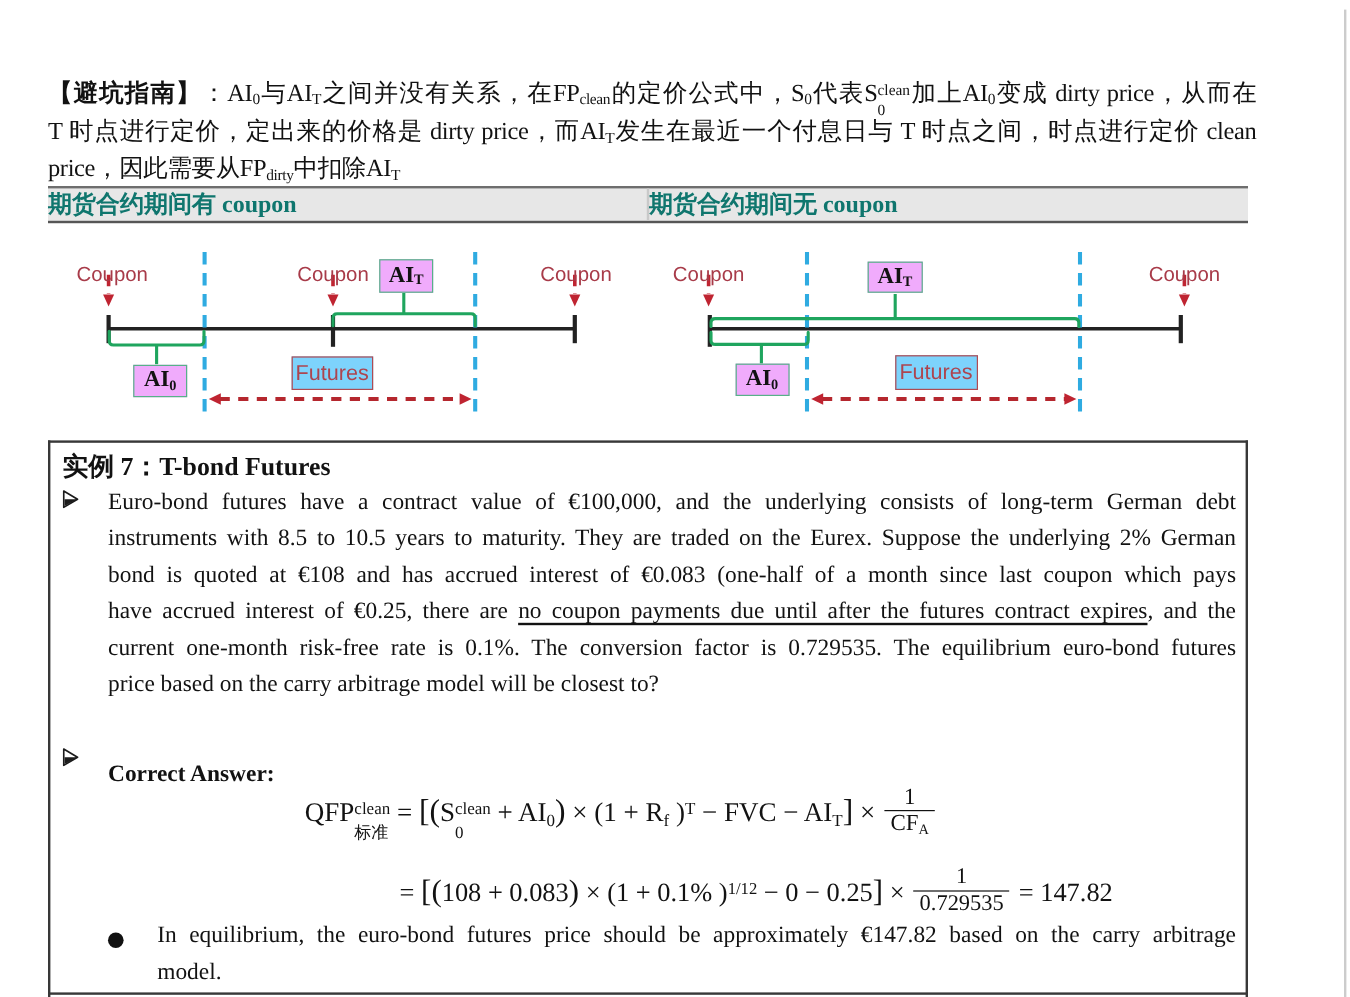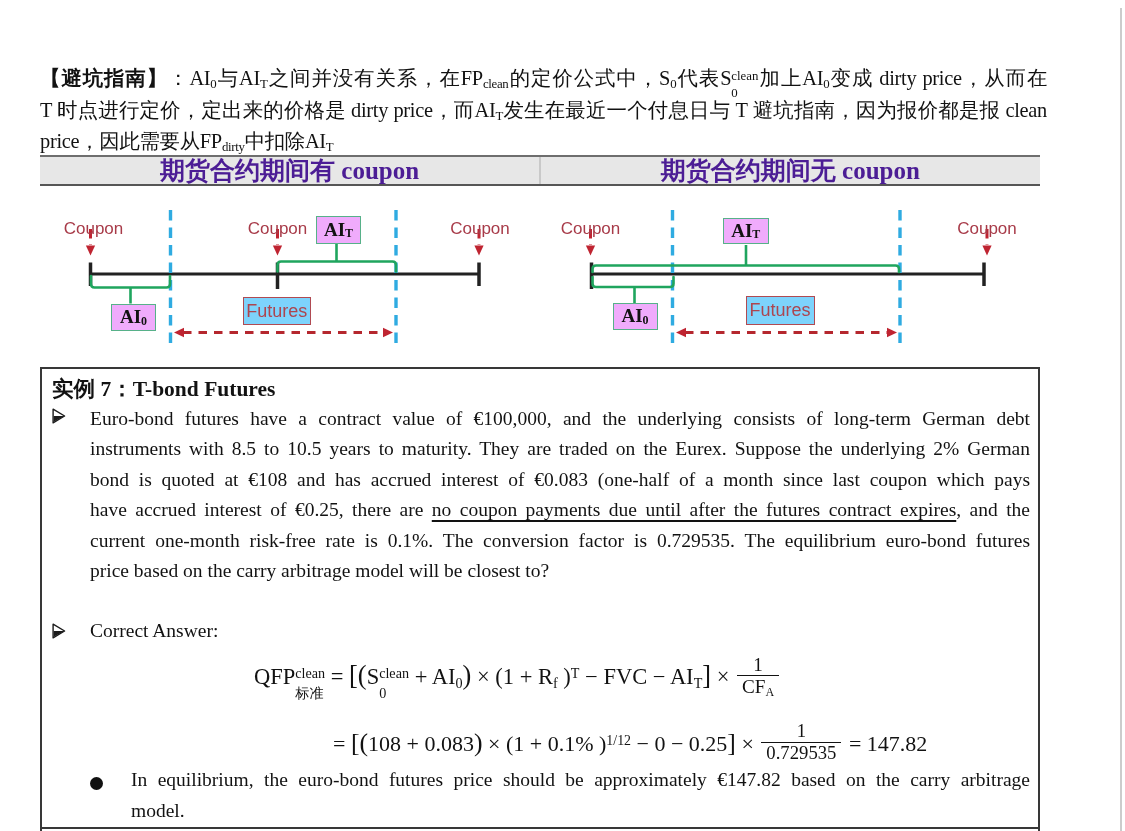--- a/index.html
+++ b/index.html
@@ -23,21 +23,21 @@
   .stack .st-sup { display:block; }
   .stack .st-sub { display:block; }
   .frac { display:inline-flex; flex-direction:column; text-align:center; vertical-align:middle; position:relative; top:-3px; margin:0 2px; font-size:0.85em; line-height:1.12; }
   .frac .num { display:block; padding:0 5px; }
   .frac .den { display:block; border-top:1.8px solid #121212; padding:0 5px; }
 
   
   .thead { position:absolute; left:40px; top:155px; width:1000px; height:31px;
            background:#e7e7e7; border-top:2px solid #6e6e6e; border-bottom:2.5px solid #565656;
            display:flex; align-items:center; }
-  .thcell { flex:1; text-align:center; font-weight:bold; font-size:25px; line-height:26px; color:#4c1d95; }
+  .thcell { flex:1; font-weight:bold; font-size:20px; line-height:26px; color:#0f766e; }
   .thdivider { width:1.5px; height:100%; background:#c9c9c9; }
 
   
   .coupon { position:absolute; width:84px; top:209.5px; text-align:center;
             font-family:"Liberation Sans","DejaVu Sans",sans-serif; font-size:17px; line-height:18px; color:#a83b49;margin-top:10px; }
   .aibox { position:absolute; border:1.5px solid #57b189; background:#f0abfc; text-align:center;
            font-weight:bold; font-size:19px; display:flex; align-items:center; justify-content:center; }
   .aibox .rs-sub { top:0.3em; }
   .futbox { position:absolute; border:1.6px solid #b04a52; background:#7dd3fc; color:#ad454f; text-align:center;
             font-family:"Liberation Sans","DejaVu Sans",sans-serif; font-size:18px;
@@ -46,39 +46,39 @@
 
   
   .exbox { position:absolute; left:40px; top:366.5px; width:1000px; height:464.5px;
            border:2px solid #383838; border-top:2.5px solid #383838; border-bottom:none; background:#fff; }
   .exbottom { position:absolute; left:40px; top:826.5px; width:1000px; height:2px; background:#383838; }
   .ex-title { position:absolute; left:52px; top:375.5px; font-size:21.5px; line-height:26px; font-weight:bold; }
   .marker { position:absolute; left:52px; width:14px; height:16px; }
   .qlines { position:absolute; left:90px; top:403.5px; width:940px; font-size:19.5px; line-height:30.5px; }
   .qline { text-align:justify; }
   .qline.jl { text-align-last:justify; }
-  .answer-label { position:absolute; left:90px; top:616px; font-size:19.5px; line-height:30.5px; font-weight:normal; }
+  .answer-label { position:absolute; left:90px; top:631px; font-size:19.5px; line-height:30.5px; font-weight:bold; }
   .formula { position:absolute; font-size:22.5px; line-height:56px; white-space:pre; }
   .formula.f2 { font-size:22px; }
   .dotmark { position:absolute; left:90px; top:777px; width:13px; height:13px; border-radius:50%; background:#111; }
   .clines { position:absolute; left:131px; top:765px; width:899px; font-size:19.5px; line-height:30.5px; }
 
   .right-edge { position:absolute; left:1119.5px; top:8px; width:2px; height:823px; background:#cccccc; }
 </style>
 </head>
 <body>
 
 <div class="page">
 
   <div class="intro">
     <div class="iline jl"><span class="rs-b">【避坑指南】</span><span>：AI</span><span class="rs-sub">0</span><span>与AI</span><span class="rs-sub">T</span><span>之间并没有关系，在FP</span><span class="rs-sub">clean</span><span>的定价公式中，S</span><span class="rs-sub">0</span><span>代表S</span><span class="stack">
           <span class="st-sup">clean</span>
           <span class="st-sub">0</span>
         </span><span>加上AI</span><span class="rs-sub">0</span><span>变成 dirty price，从而在</span></div>
-    <div class="iline jl"><span>T 时点进行定价，定出来的价格是 dirty price，而AI</span><span class="rs-sub">T</span><span>发生在最近一个付息日与 T 避坑指南，因为报价都是报 clean</span></div>
+    <div class="iline jl"><span>T 时点进行定价，定出来的价格是 dirty price，而AI</span><span class="rs-sub">T</span><span>发生在最近一个付息日与 T 时点之间，时点进行定价 clean</span></div>
     <div class="iline"><span>price，因此需要从FP</span><span class="rs-sub">dirty</span><span>中扣除AI</span><span class="rs-sub">T</span></div>
   </div>
 
   <div class="thead">
     <div class="thcell">期货合约期间有 coupon</div>
     <div class="thdivider"></div>
     <div class="thcell">期货合约期间无 coupon</div>
   </div>
 
   <svg class="dsvg" viewBox="0 0 1125 831">

